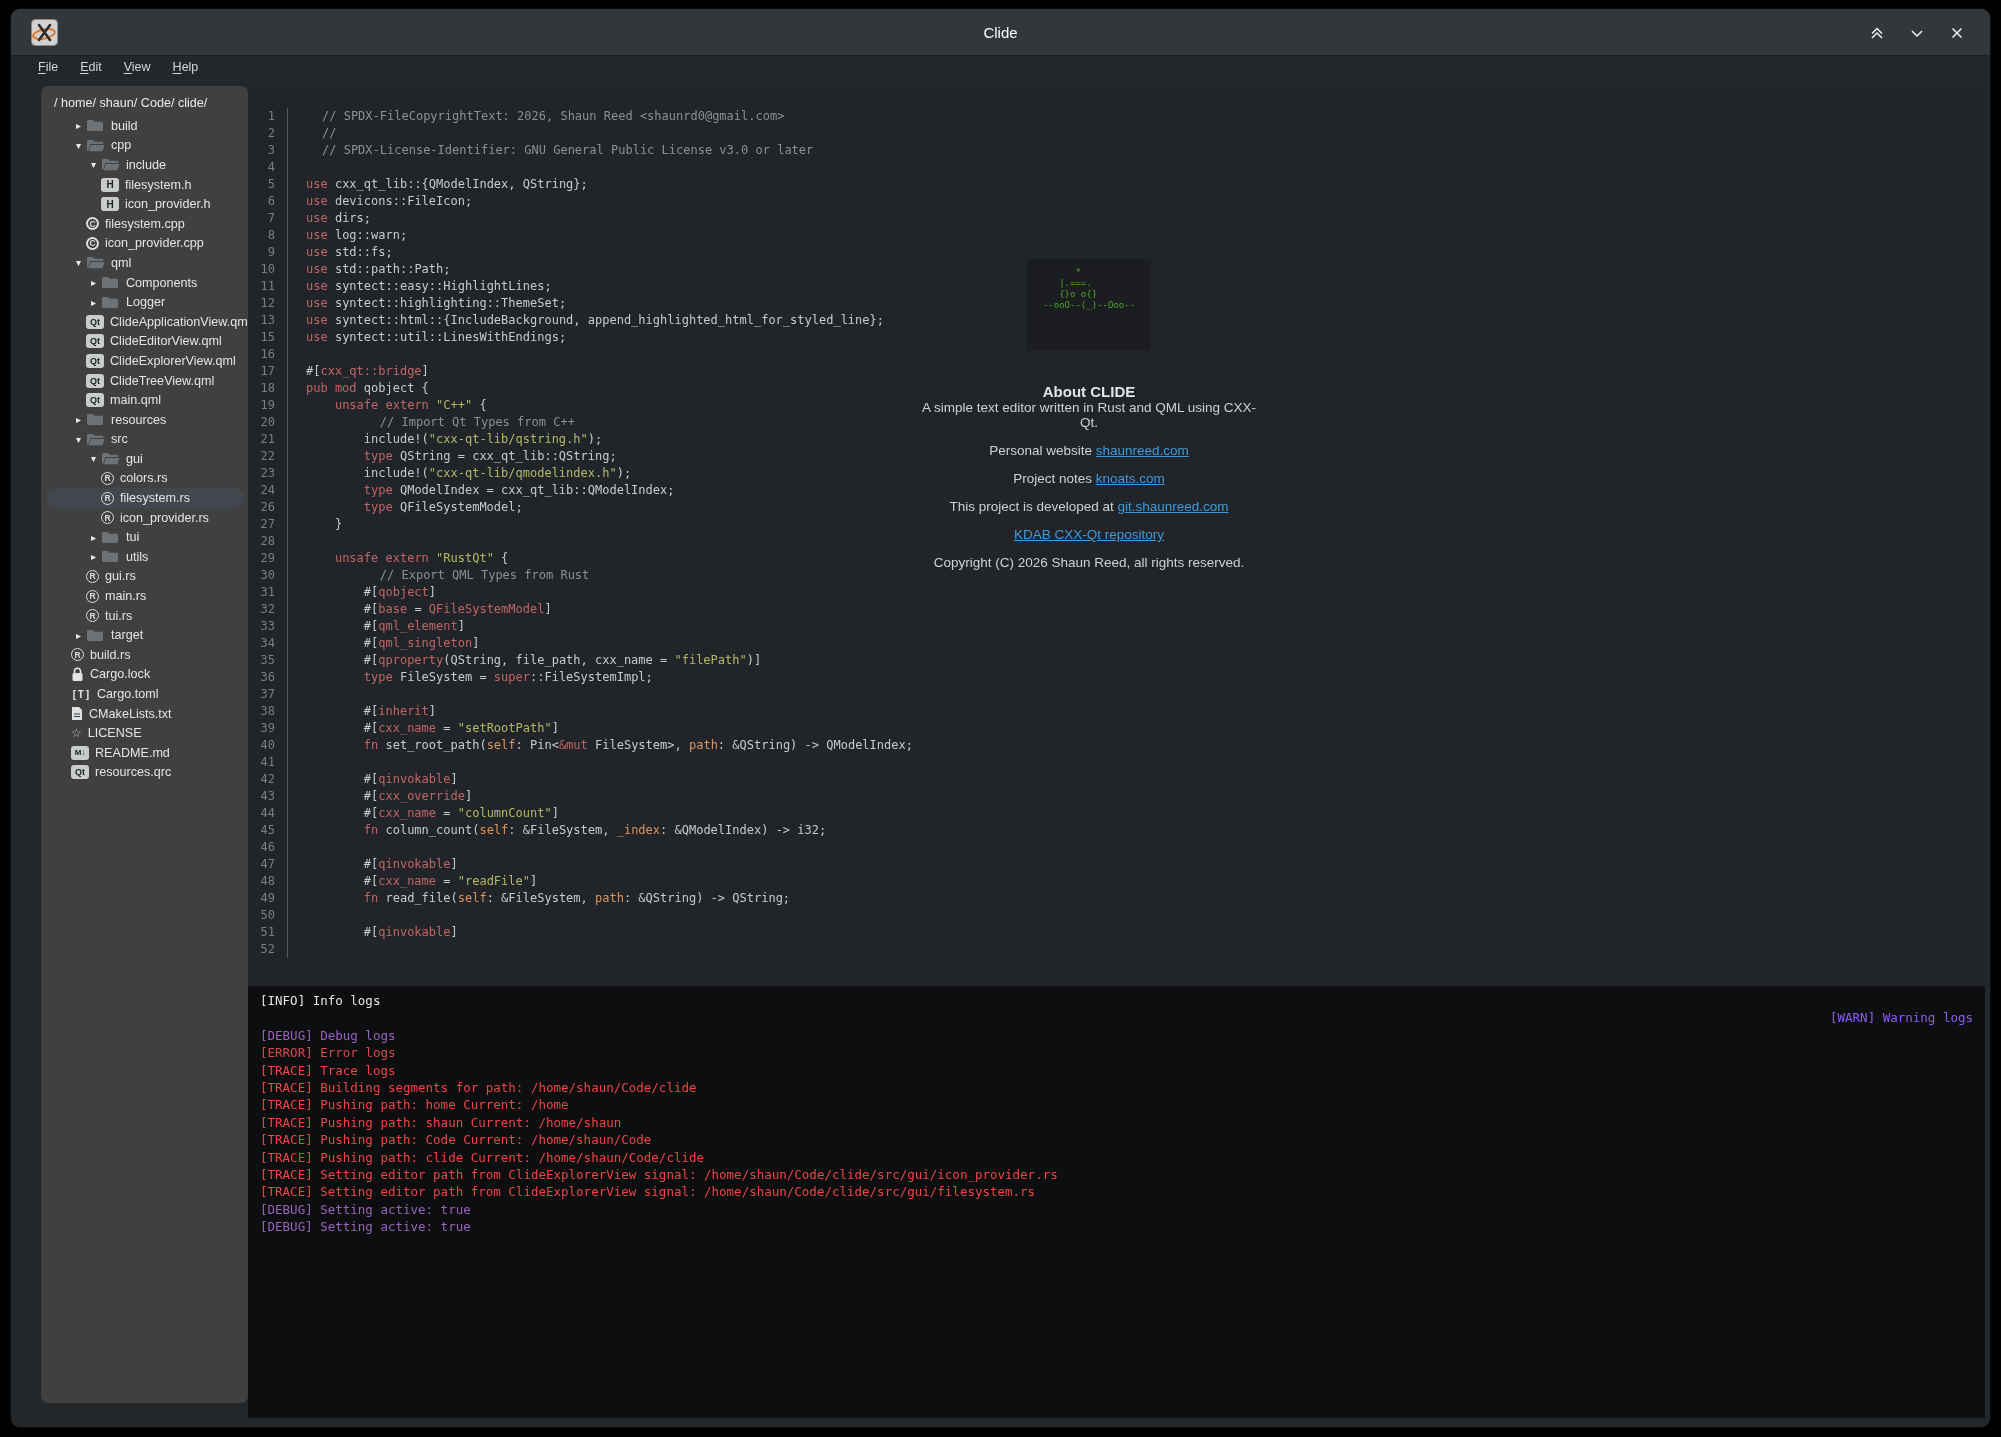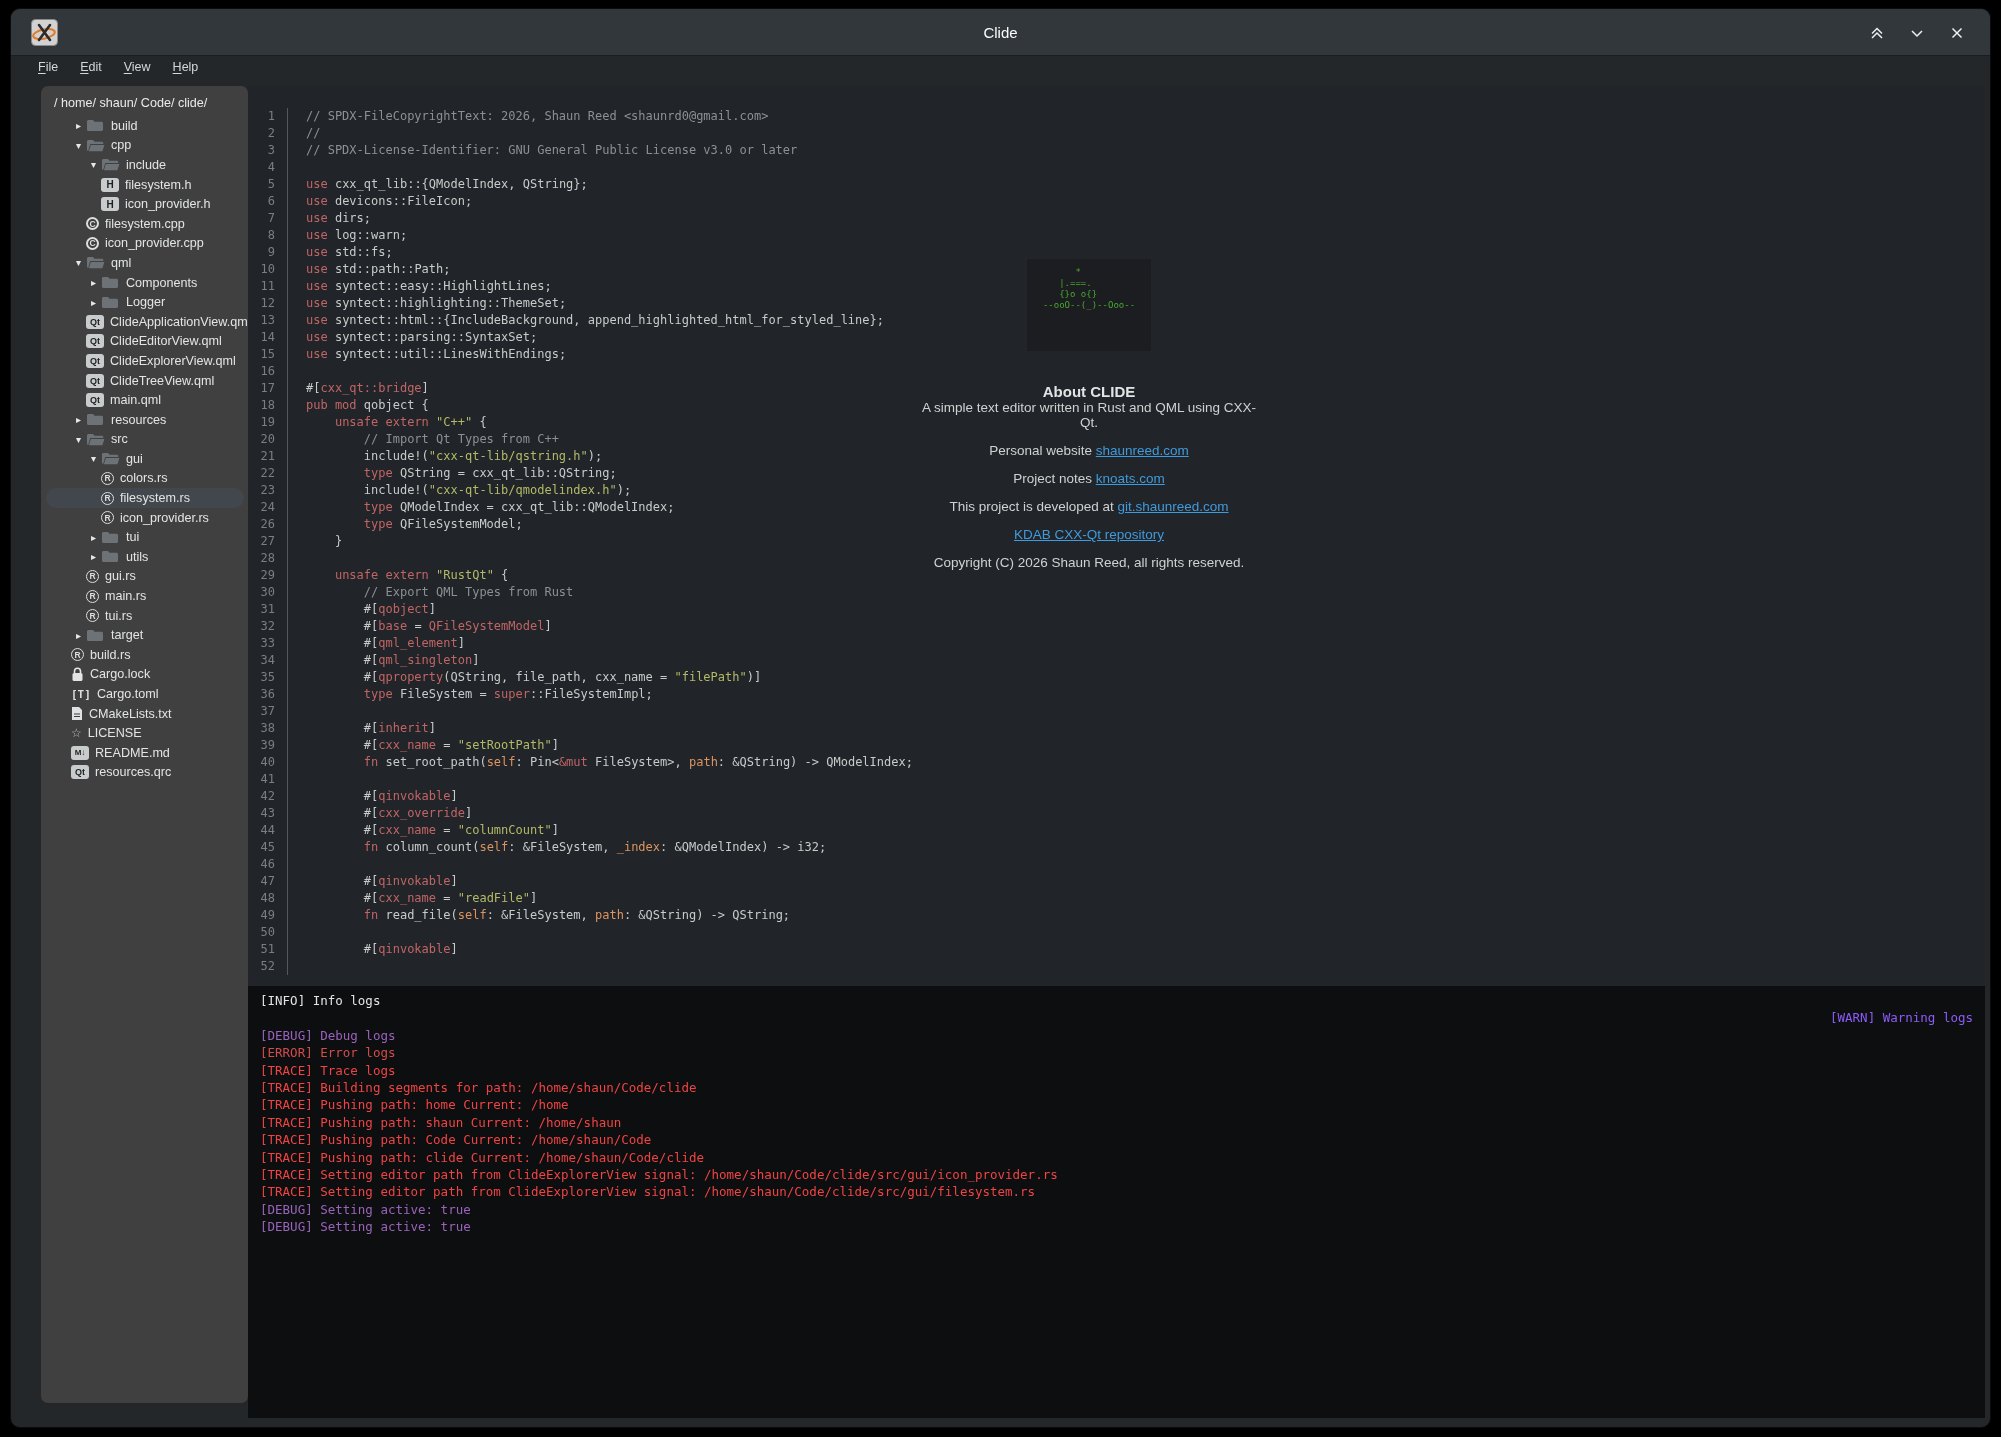--- a/index.html
+++ b/index.html
@@ -49,21 +49,21 @@
             background:#212428; border-radius:4px; overflow:hidden; padding-top:22px;
             font-family:"DejaVu Sans Mono", monospace; }
   .cl { display:flex; height:17px; line-height:17px; font-size:12px; white-space:pre; }
   .cl .gut { flex:0 0 40px; text-align:right; padding-right:12px; color:#7b7f83;
              border-right:1px solid #54585c; }
   .cl .code { padding-left:18px; }
   .tk-d { color:#c8cbc9; }
   .tk-k { color:#c06565; }
   .tk-s { color:#b2ba67; }
   .tk-p { color:#dc9560;margin-top:48px; }
-  .tk-c { color:#8d9092; }
+  .tk-c { color:#8d9092;margin-left:16px; }
 
   
   #about { position:absolute; left:903px; top:250px; width:350px; text-align:center;
            color:#cfd1d2; font-size:13.5px; }
   #ascii-art { display:inline-block; background:#1b1d20; padding:8px 16px 40px 16px; margin-bottom:32px; }
   #ascii-art pre { font-family:"DejaVu Sans Mono", monospace; font-size:9px; line-height:11px;
                    color:#49a82e; text-align:left; }
   #about h2 { font-size:15px; color:#e2e4e5; }
   #about p { margin-bottom:13px; }
   #about a { color:#3f9bdc; text-decoration:underline; }
@@ -415,21 +415,20 @@
       <div class="cl"><span class="gut">4</span><span class="code"></span></div>
       <div class="cl"><span class="gut">5</span><span class="code"><span class="tk-k">use</span><span class="tk-d"> cxx_qt_lib::{QModelIndex, QString};</span></span></div>
       <div class="cl"><span class="gut">6</span><span class="code"><span class="tk-k">use</span><span class="tk-d"> devicons::FileIcon;</span></span></div>
       <div class="cl"><span class="gut">7</span><span class="code"><span class="tk-k">use</span><span class="tk-d"> dirs;</span></span></div>
       <div class="cl"><span class="gut">8</span><span class="code"><span class="tk-k">use</span><span class="tk-d"> log::warn;</span></span></div>
       <div class="cl"><span class="gut">9</span><span class="code"><span class="tk-k">use</span><span class="tk-d"> std::fs;</span></span></div>
       <div class="cl"><span class="gut">10</span><span class="code"><span class="tk-k">use</span><span class="tk-d"> std::path::Path;</span></span></div>
       <div class="cl"><span class="gut">11</span><span class="code"><span class="tk-k">use</span><span class="tk-d"> syntect::easy::HighlightLines;</span></span></div>
       <div class="cl"><span class="gut">12</span><span class="code"><span class="tk-k">use</span><span class="tk-d"> syntect::highlighting::ThemeSet;</span></span></div>
       <div class="cl"><span class="gut">13</span><span class="code"><span class="tk-k">use</span><span class="tk-d"> syntect::html::{IncludeBackground, append_highlighted_html_for_styled_line};</span></span></div>
-      <div class="cl"><span class="gut">14</span><span class="code"><span class="tk-k">use</span><span class="tk-d"> syntect::parsing::SyntaxSet;</span></span></div>
       <div class="cl"><span class="gut">15</span><span class="code"><span class="tk-k">use</span><span class="tk-d"> syntect::util::LinesWithEndings;</span></span></div>
       <div class="cl"><span class="gut">16</span><span class="code"></span></div>
       <div class="cl"><span class="gut">17</span><span class="code"><span class="tk-d">#[</span><span class="tk-k">cxx_qt::bridge</span><span class="tk-d">]</span></span></div>
       <div class="cl"><span class="gut">18</span><span class="code"><span class="tk-k">pub mod</span><span class="tk-d"> qobject {</span></span></div>
       <div class="cl"><span class="gut">19</span><span class="code"><span class="tk-d">    </span><span class="tk-k">unsafe extern</span><span class="tk-d"> </span><span class="tk-s">"C++"</span><span class="tk-d"> {</span></span></div>
       <div class="cl"><span class="gut">20</span><span class="code"><span class="tk-c">        // Import Qt Types from C++</span></span></div>
       <div class="cl"><span class="gut">21</span><span class="code"><span class="tk-d">        include!(</span><span class="tk-s">"cxx-qt-lib/qstring.h"</span><span class="tk-d">);</span></span></div>
       <div class="cl"><span class="gut">22</span><span class="code"><span class="tk-d">        </span><span class="tk-k">type</span><span class="tk-d"> QString = cxx_qt_lib::QString;</span></span></div>
       <div class="cl"><span class="gut">23</span><span class="code"><span class="tk-d">        include!(</span><span class="tk-s">"cxx-qt-lib/qmodelindex.h"</span><span class="tk-d">);</span></span></div>
       <div class="cl"><span class="gut">24</span><span class="code"><span class="tk-d">        </span><span class="tk-k">type</span><span class="tk-d"> QModelIndex = cxx_qt_lib::QModelIndex;</span></span></div>

